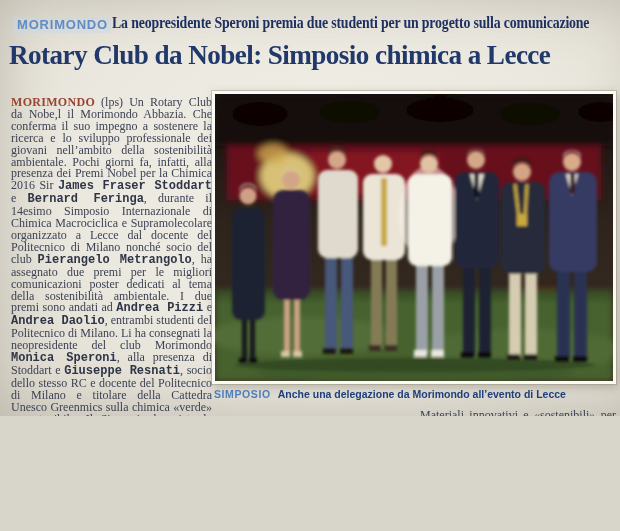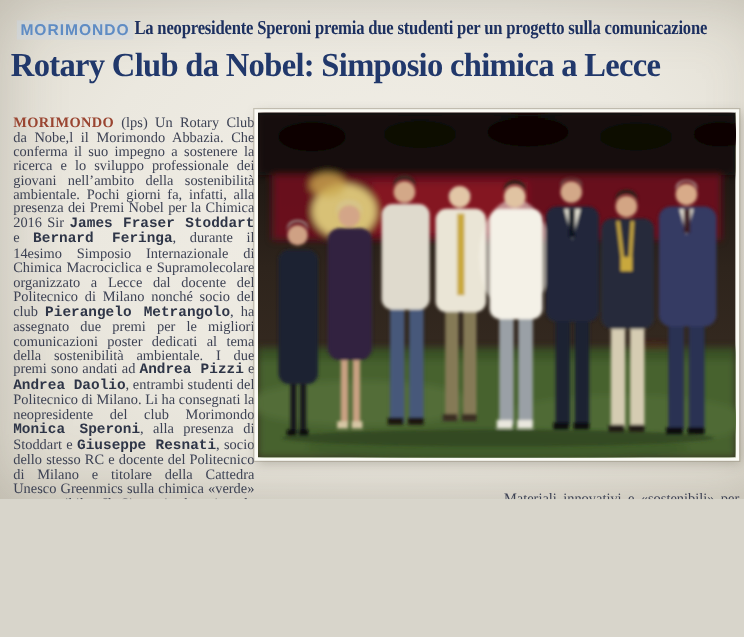--- a/index.html
+++ b/index.html
@@ -183,20 +183,23 @@
           <rect x="334" y="78" width="48" height="100" rx="10" fill="#343a63"></rect>
           <path d="M351 80 l6 22 6 -22 z" fill="#e6e2d4"></path>
           <rect x="355" y="80" width="5" height="20" fill="#3a1b20"></rect>
           <circle cx="357" cy="68" r="9" fill="#d8ab89"></circle>
           <path d="M348 66 a9 9 0 0 1 18 0 l0 -4 a9 6 0 0 0 -18 0 z" fill="#b9b2a6"></path>
         </g>
       </g>
     </svg>
   </figure>
 
+  <div class="caption">
+    <span class="caption-label">SIMPOSIO</span><span class="caption-text">Anche una delegazione da Morimondo all’evento di Lecce</span>
+  </div>
 
 
   <div class="bodycol col3">
     <p>Materiali innovativi e «sostenibili» per applicazioni biomediche ed impegno rinnovabili sono infatti alcuni tra i frutti della ricerca nel campo della chimica supramolecolare.</p>
     <div class="signature">Silvia Lodi Pasini</div>
   </div>
 
 </div>
 
 </body></html>

